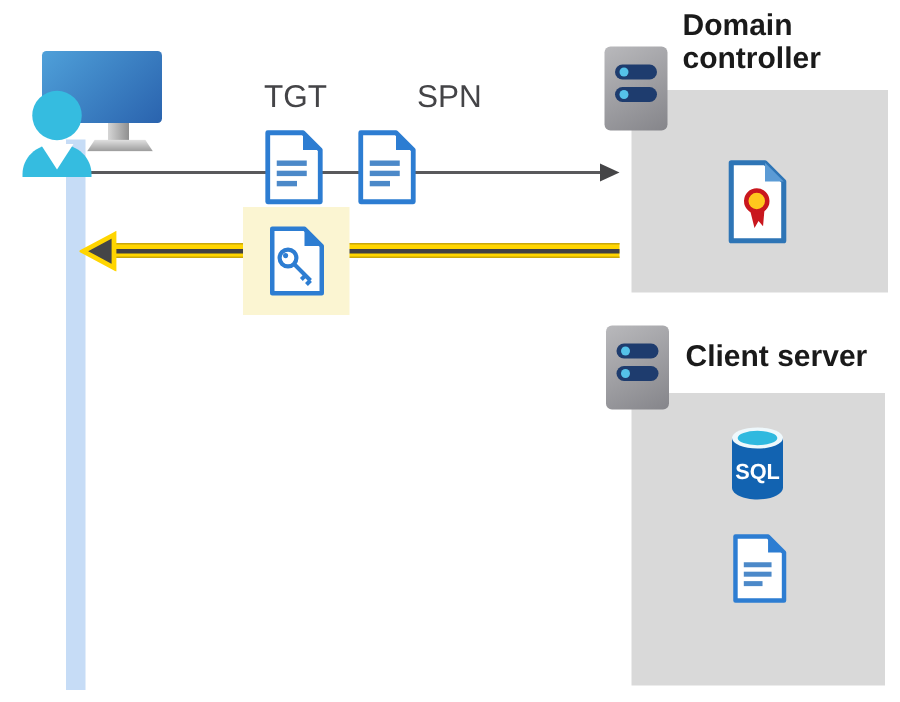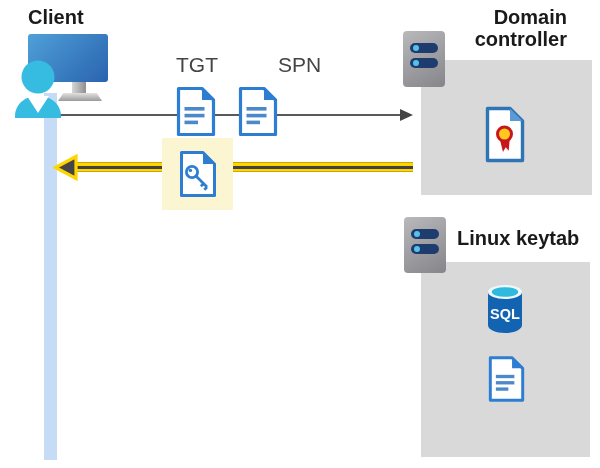--- a/index.html
+++ b/index.html
@@ -51,32 +51,31 @@
   .doc-tgt{left:176px;top:86px;z-index:3;}
   .doc-spn{left:238px;top:86px;z-index:3;}
   .doc-key{left:179px;top:150px;z-index:3;}
   .cert{left:485px;top:106px;z-index:3;}
   .sql{left:486px;top:283px;z-index:3;}
   .doc-keytab{left:488px;top:355px;z-index:3;}
   .server-dc{left:403px;top:31px;}
   .server-linux{left:404px;top:217px;}
 
   .label-client{left:28px;top:6px;}
-  .label-dc{left:455px;top:6px;width:112px;text-align:right;}
+  .label-dc{left:455px;top:6px;width:112px;}
   .label-linux{left:457px;top:227px;white-space:nowrap;}
   .label-tgt{left:176px;top:53px;width:40px;}
   .label-spn{left:238px;top:53px;width:40px;margin-left:40px;}
   .label-keytab{left:421px;top:420px;width:169px;}
 </style>
 </head>
 <body>
 
 <div class="canvas">
 
-  <div class="abs h-label label-client">Client</div>
   <div class="abs timeline"></div>
   <div class="abs monitor"></div>
   <div class="abs monitor-neck"></div>
   <div class="abs monitor-base"></div>
   <div class="abs person">
     <svg width="54" height="58" viewBox="0 0 54 58">
       <circle cx="26" cy="17" r="16.5" fill="#35bce0"></circle>
       <path d="M26 36 C11 36 3 46 3 56 L3 58 L49 58 L49 56 C49 46 41 36 26 36 Z" fill="#35bce0"></path>
       <path d="M15 36 L26 53 L37 36 Z" fill="#ffffff"></path>
     </svg>
@@ -139,21 +138,21 @@
   </div>
   <div class="abs cert">
     <svg width="40" height="57" viewBox="0 0 40 57">
       <path d="M2.5 2.5 H25 L37.5 15 V54.5 H2.5 Z" fill="#fff" stroke="#2e75b6" stroke-width="3.4" stroke-linejoin="round"></path>
       <path d="M25 2.5 L37.5 15 H25 Z" fill="#5b9bd5"></path>
       <path d="M14.5 32 L18 46 L20.7 41.3 L23.7 44.8 L24.8 32 Z" fill="#c9171e"></path>
       <circle cx="19.5" cy="28" r="7" fill="#ffc81e" stroke="#c9171e" stroke-width="3"></circle>
     </svg>
   </div>
 
-  <div class="abs h-label label-linux">Linux keytab</div>
+  <div class="abs h-label label-linux">Client server</div>
   <div class="abs panel panel-linux"></div>
   <div class="abs server server-linux">
     <div class="bar b1">
         <div class="dot"></div>
       </div>
     <div class="bar b2">
         <div class="dot"></div>
       </div>
   </div>
   <div class="abs sql">

